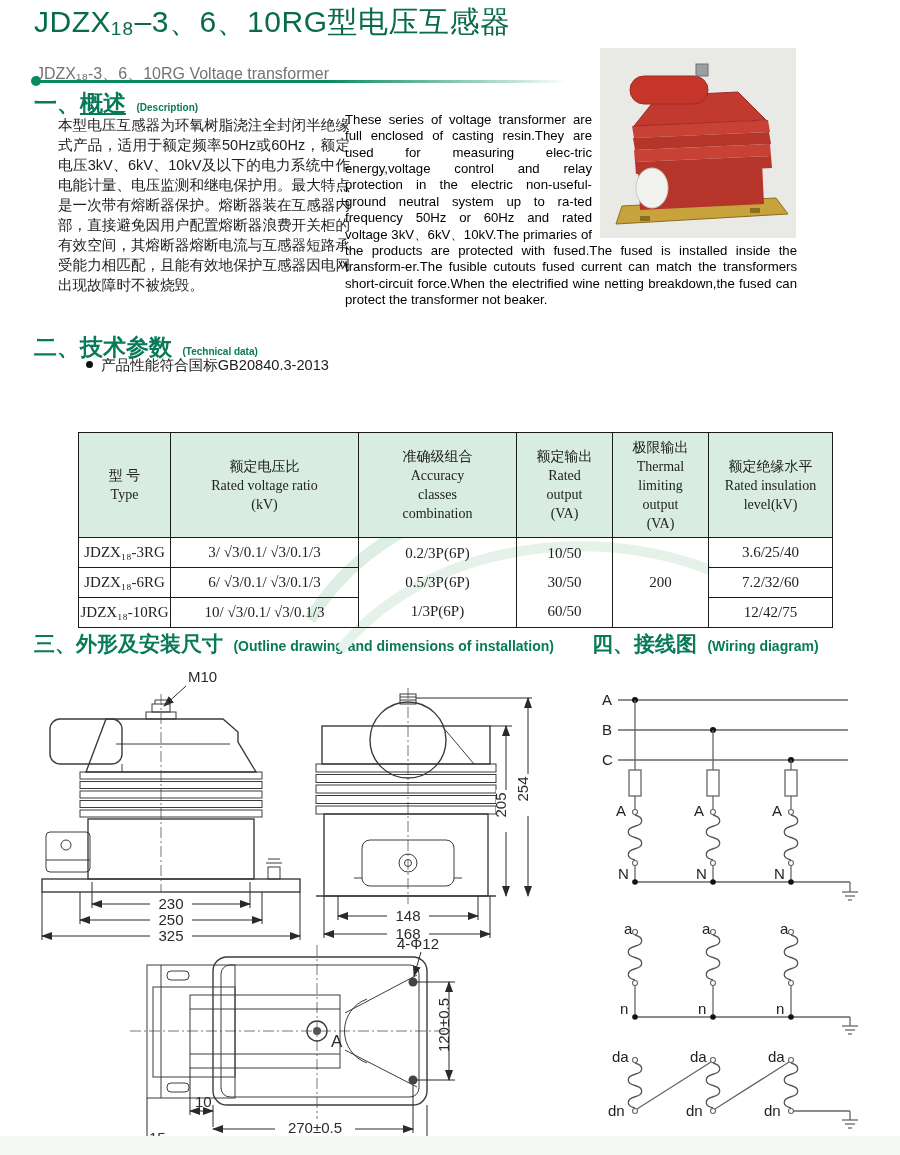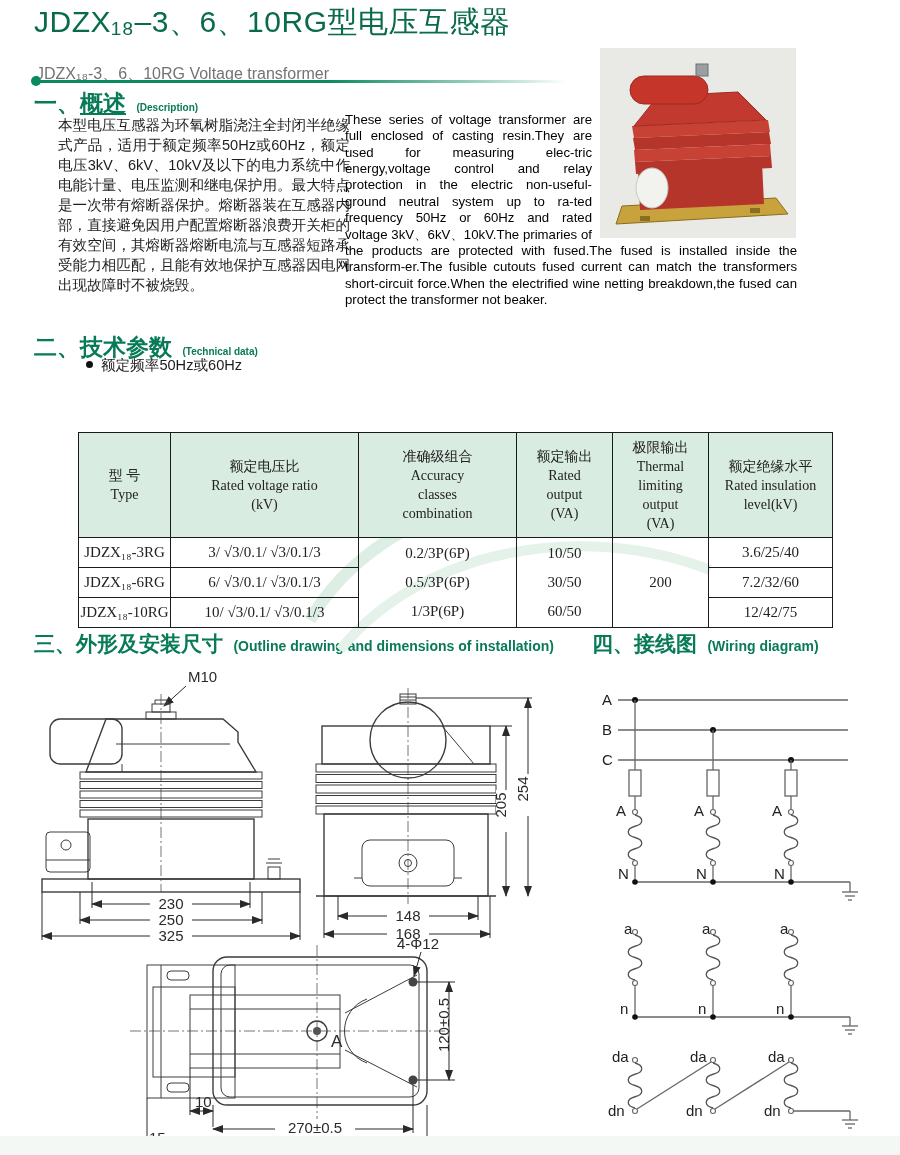--- a/index.html
+++ b/index.html
@@ -106,21 +106,21 @@
     <ellipse cx="52" cy="140" rx="16" ry="20" fill="#f2f2ef" stroke="#c9c9c4"></ellipse>
   </svg>
 </div>
 
 <div class="abs sec-head" style="left:34px;top:332px;">
   <span class="cn">二、</span><span class="cn">技术参数</span>
   <span class="en">(Technical data)</span>
 </div>
 
 <div class="abs bullets">
-  <div class="b"><span class="dot"></span><span>额定频率50Hz或60Hz</span></div>
+  <div class="b"><span class="dot"></span><span>产品性能符合国标GB20840.3-2013</span></div>
 </div>
 
 <svg class="abs watermark" width="420" height="220" viewBox="0 0 420 220">
   <path d="M10,180 C80,60 260,20 400,60" stroke="#ddeee4" stroke-width="12" fill="none"></path>
   <path d="M40,210 C120,110 280,80 410,130" stroke="#e4f2ea" stroke-width="10" fill="none"></path>
 </svg>
 
 <table class="abs spec-table">
   <colgroup>
       <col style="width:92px">

